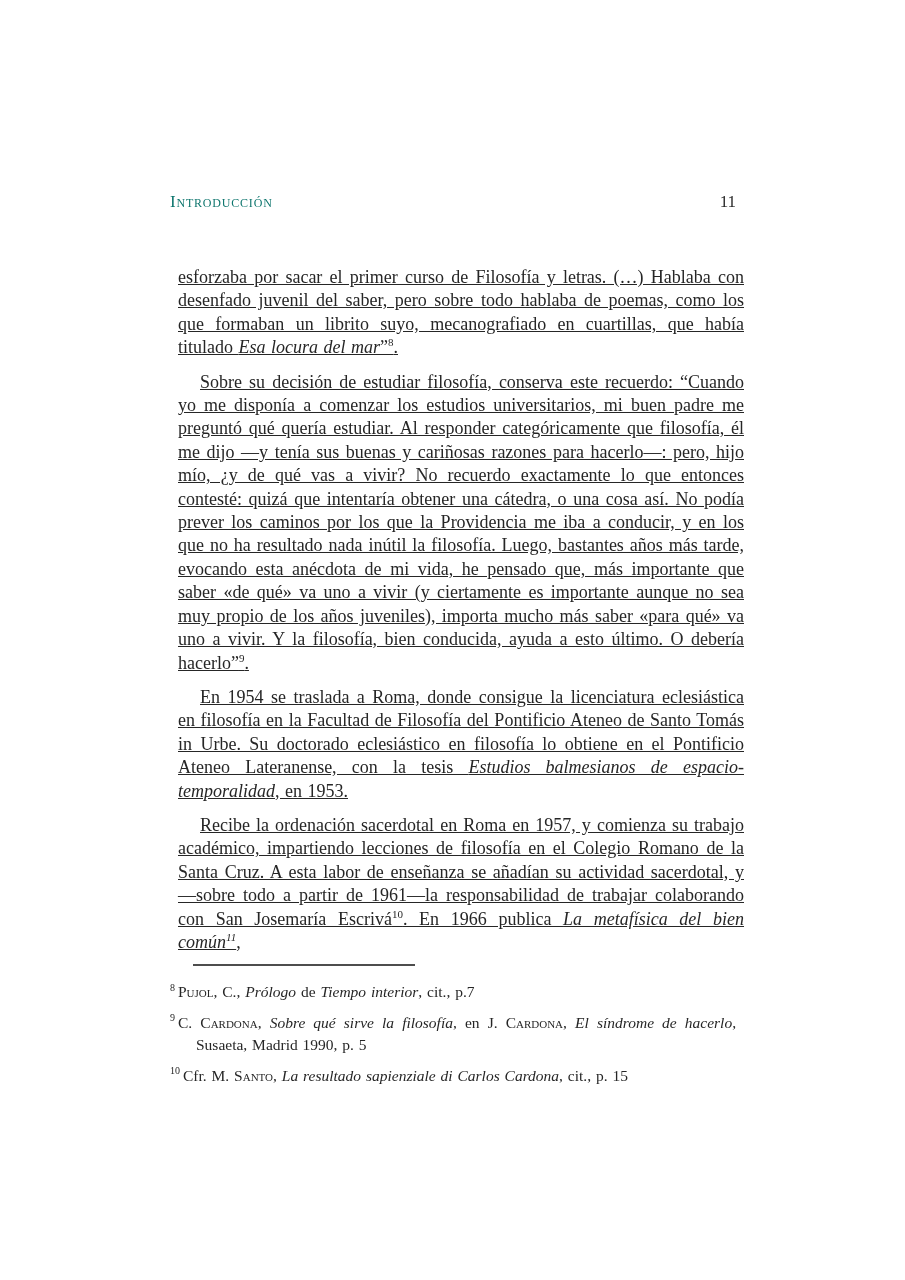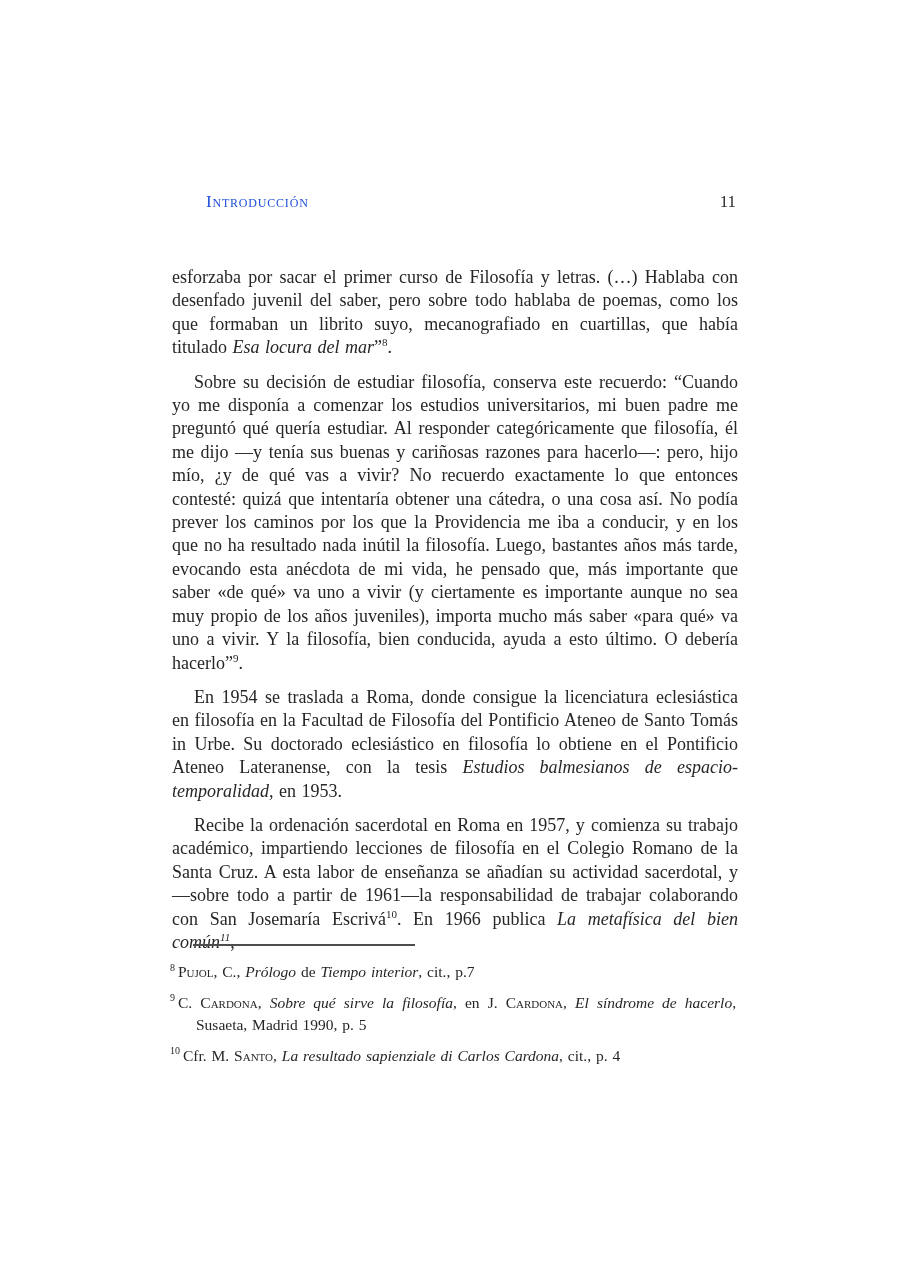--- a/index.html
+++ b/index.html
@@ -24,33 +24,33 @@
     top: 192px;
     width: 566px;
     display: flex;
     justify-content: space-between;
     align-items: baseline;
   }
   .header-title {
     font-variant: small-caps;
     font-size: 17px;
     letter-spacing: 0.8px;
-    color: #1d4ed8;
-    margin-left: 36px;
+    color: #0f766e;
   }
   .page-number {
     font-size: 17px;
     color: #2b2b2b;
   }
   
   .body-text {
     position: absolute;
-    left: 172px;
+    left: 178px;
     top: 266px;
     width: 566px;
+    text-decoration: underline;
   }
   .para {
     font-size: 18px;
     line-height: 23.4px;
     text-align: justify;
     margin-bottom: 11px;
     text-indent: 22px;
     word-spacing: 1px;
   }
   .para.no-indent { text-indent: 0; }
@@ -59,21 +59,21 @@
   .sup {
     font-size: 11px;
     vertical-align: super;
     line-height: 0;
   }
   .sup.it { font-style: italic; }
   
   .footnotes {
     position: absolute;
     left: 170px;
-    top: 944px;
+    top: 964px;
     width: 566px;
   }
   .fn-rule {
     margin-left: 23px;
     width: 222px;
     border-top: 2px solid #4d4d4d;
     margin-bottom: 15px;
   }
   .footnote {
     font-size: 15.5px;
@@ -111,16 +111,16 @@
     <p class="para"><span>Recibe la ordenación sacerdotal en Roma en 1957, y comienza su trabajo académico, impartiendo lecciones de filosofía en el Colegio Romano de la Santa Cruz. A esta labor de enseñanza se añadían su actividad sacerdotal, y —sobre todo a partir de 1961—la responsabilidad de trabajar colaborando con San Josemaría Escrivá</span><span class="sup">10</span><span>. En 1966 publica </span><span class="it">La metafísica del bien común</span><span class="sup it">11</span><span>,</span></p>
   </div>
 
   <div class="footnotes">
     <div class="fn-rule"></div>
 
     <div class="footnote"><span class="fn-num">8</span><span class="sc">Pujol</span><span>, C., </span><span class="it">Prólogo</span><span> de </span><span class="it">Tiempo interior</span><span>, cit., p.7</span></div>
 
     <div class="footnote"><span class="fn-num">9</span><span>C. </span><span class="sc">Cardona</span><span>, </span><span class="it">Sobre qué sirve la filosofía</span><span>, en J. </span><span class="sc">Cardona</span><span>, </span><span class="it">El síndrome de hacerlo</span><span>, Susaeta, Madrid 1990, p. 5</span></div>
 
-    <div class="footnote"><span class="fn-num">10</span><span>Cfr. M. </span><span class="sc">Santo</span><span>, </span><span class="it">La resultado sapienziale di Carlos Cardona</span><span>, cit., p. 4</span></div>
+    <div class="footnote"><span class="fn-num">10</span><span>Cfr. M. </span><span class="sc">Santo</span><span>, </span><span class="it">La resultado sapienziale di Carlos Cardona</span><span>, cit., p. 15</span></div>
   </div>
 
 </div>
 
 </body></html>

